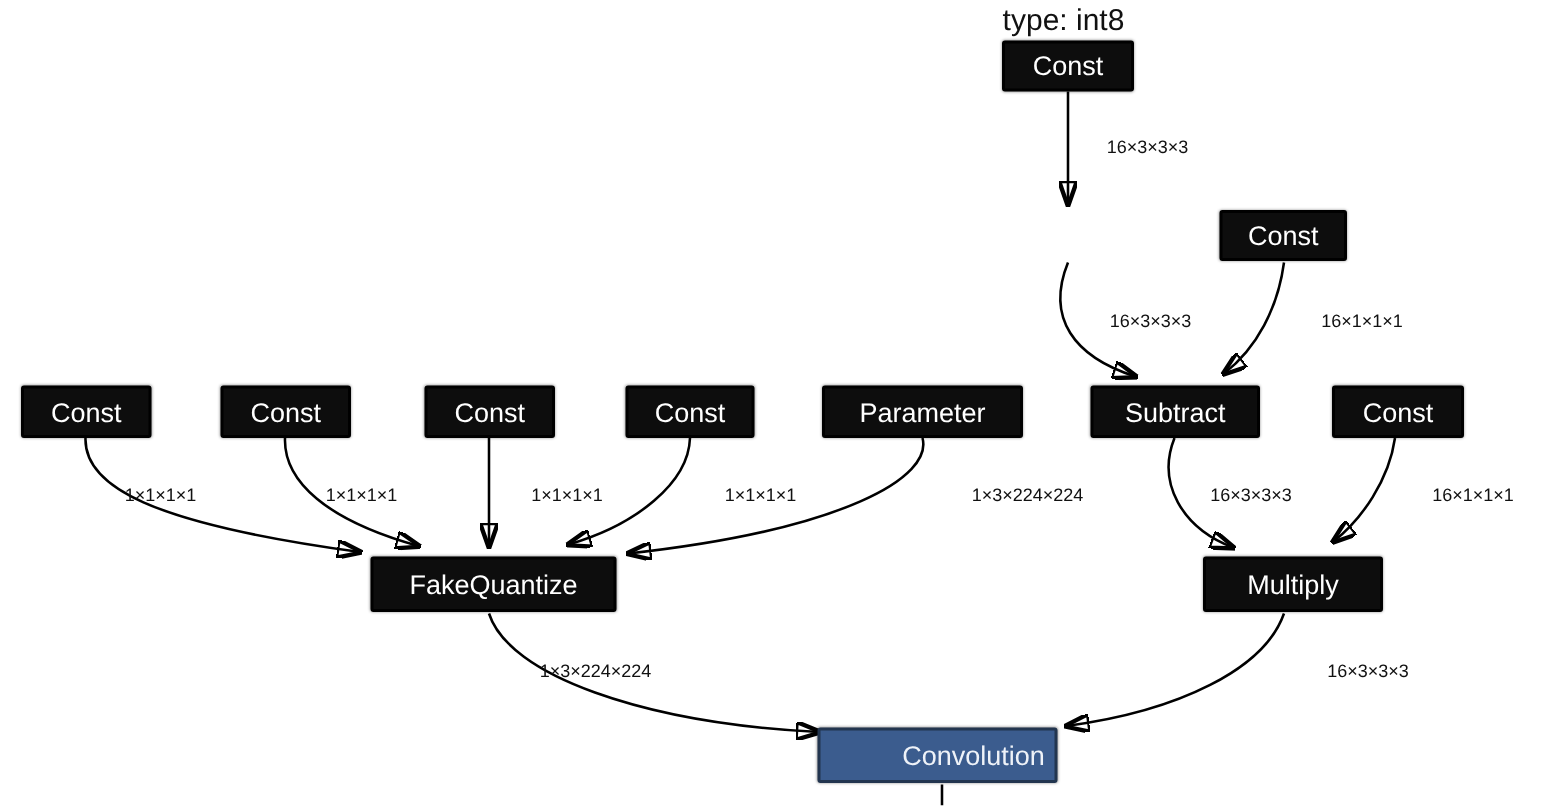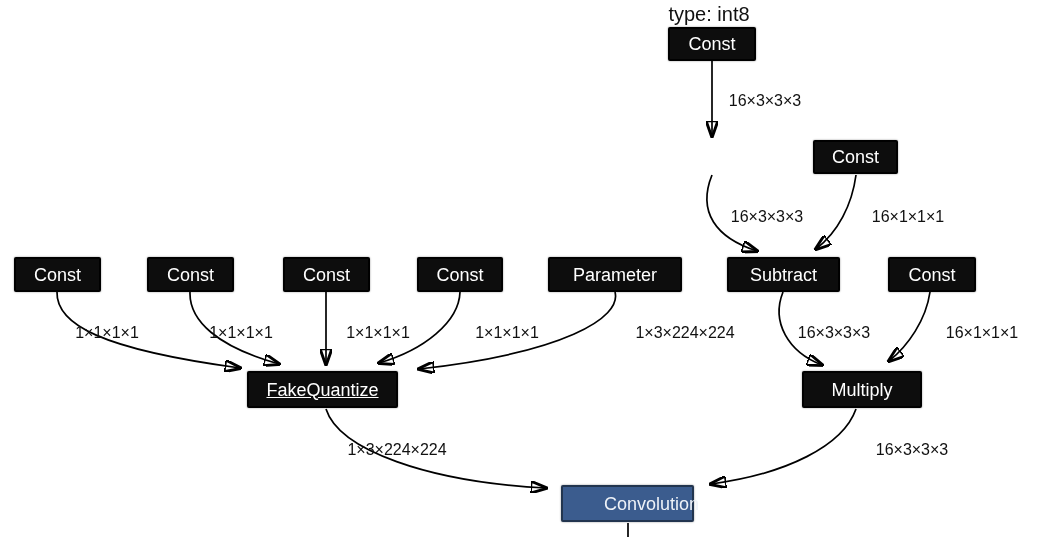--- a/index.html
+++ b/index.html
@@ -53,21 +53,21 @@
     white-space:nowrap;
   }
   .node.conv{
     background:var(--conv-fill);
     border-color:var(--conv-border);
     color:#eef2f8;
   }
   .edge-label{
     position:absolute;
     transform:translateX(-50%);
-    font-size:16px;
+    font-size:12px;
     color:var(--label-color);
     white-space:nowrap;
     line-height:1.1;
   }
   .type-note{
     position:absolute;
     transform:translateX(-50%);
     font-size:20px;
     color:var(--label-color);
     white-space:nowrap;
@@ -103,23 +103,23 @@
 
   <div class="node" style="left:668px; top:27px;  width:88px;  height:34px;">Const</div>
   <div class="node" style="left:813px; top:140px; width:85px;  height:34px;">Const</div>
   <div class="node" style="left:14px;  top:257px; width:87px;  height:35px;">Const</div>
   <div class="node" style="left:147px; top:257px; width:87px;  height:35px;">Const</div>
   <div class="node" style="left:283px; top:257px; width:87px;  height:35px;">Const</div>
   <div class="node" style="left:417px; top:257px; width:86px;  height:35px;">Const</div>
   <div class="node" style="left:727px; top:257px; width:113px; height:35px;">Subtract</div>
   <div class="node" style="left:548px; top:257px; width:134px; height:35px;">Parameter</div>
   <div class="node" style="left:888px; top:257px; width:88px;  height:35px;">Const</div>
-  <div class="node" style="left:247px; top:371px; width:151px; height:37px;text-decoration:underline;">FakeQuantize</div>
+  <div class="node" style="left:247px; top:371px; width:164px; height:37px;">FakeQuantize</div>
   <div class="node" style="left:802px; top:371px; width:120px; height:37px;">Multiply</div>
-  <div class="node conv" style="left:561px; top:485px; width:133px; height:37px;padding-left:48px;">Convolution</div>
+  <div class="node conv" style="left:545px; top:485px; width:160px; height:37px;padding-left:48px;">Convolution</div>
 
   <div class="edge-label" style="left:765px; top:92px;">16×3×3×3</div>
   <div class="edge-label" style="left:767px; top:208px;">16×3×3×3</div>
   <div class="edge-label" style="left:908px; top:208px;">16×1×1×1</div>
   <div class="edge-label" style="left:107px; top:324px;">1×1×1×1</div>
   <div class="edge-label" style="left:241px; top:324px;">1×1×1×1</div>
   <div class="edge-label" style="left:378px; top:324px;">1×1×1×1</div>
   <div class="edge-label" style="left:507px; top:324px;">1×1×1×1</div>
   <div class="edge-label" style="left:685px; top:324px;">1×3×224×224</div>
   <div class="edge-label" style="left:834px; top:324px;">16×3×3×3</div>

